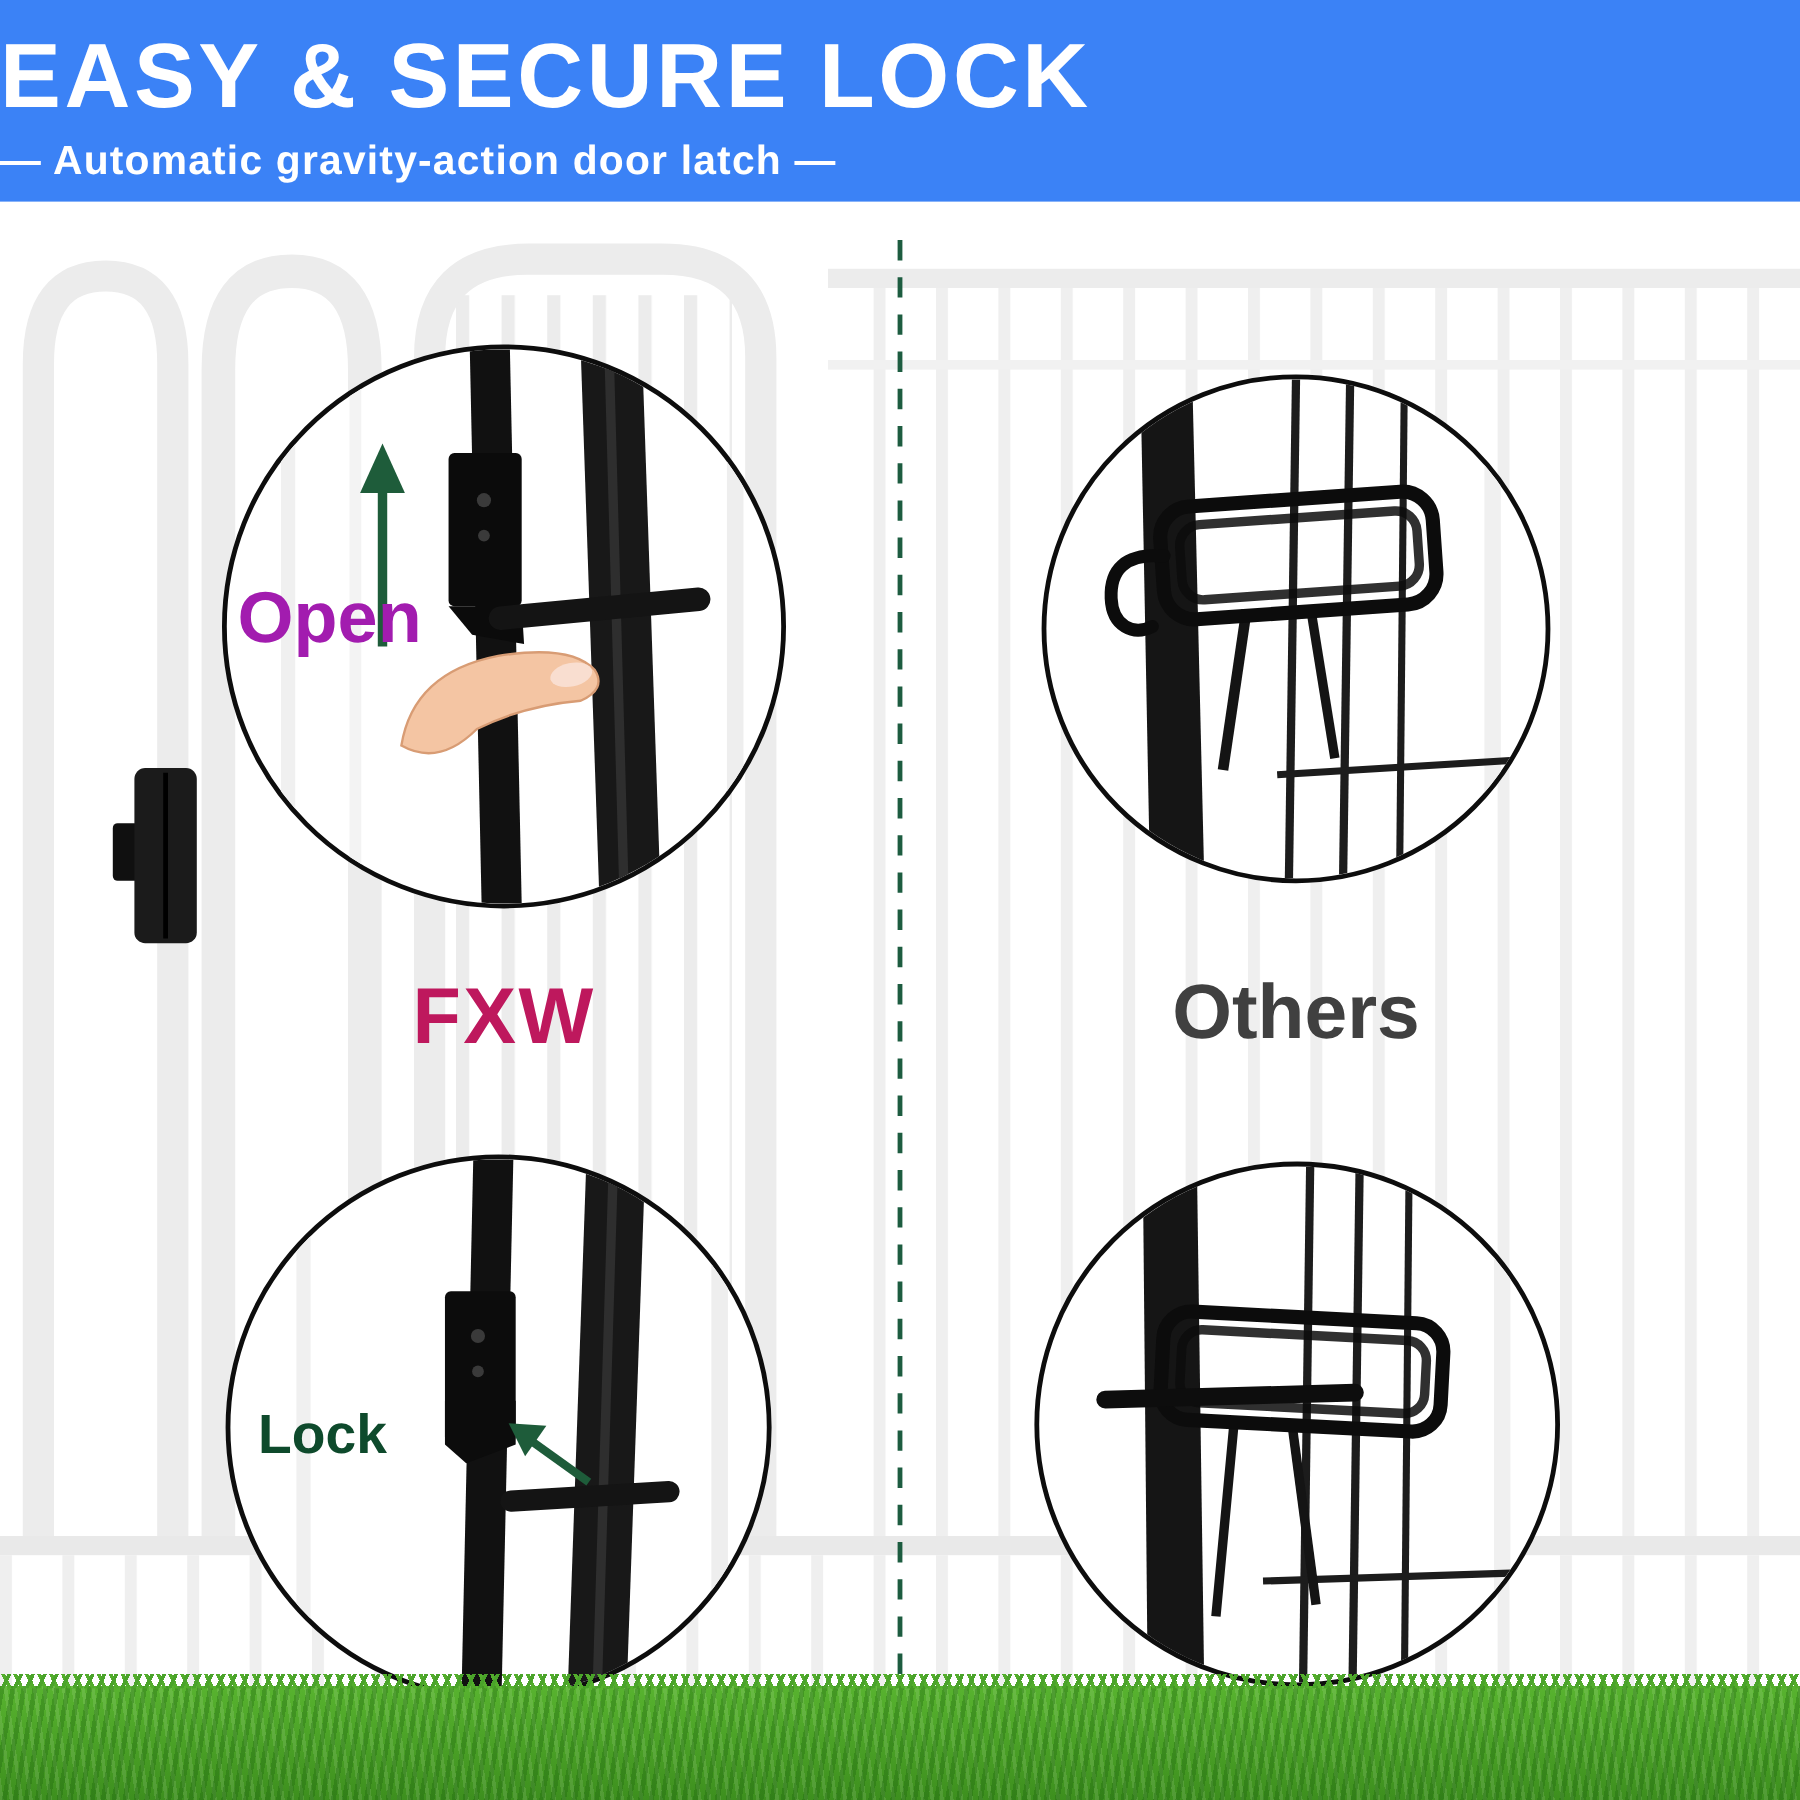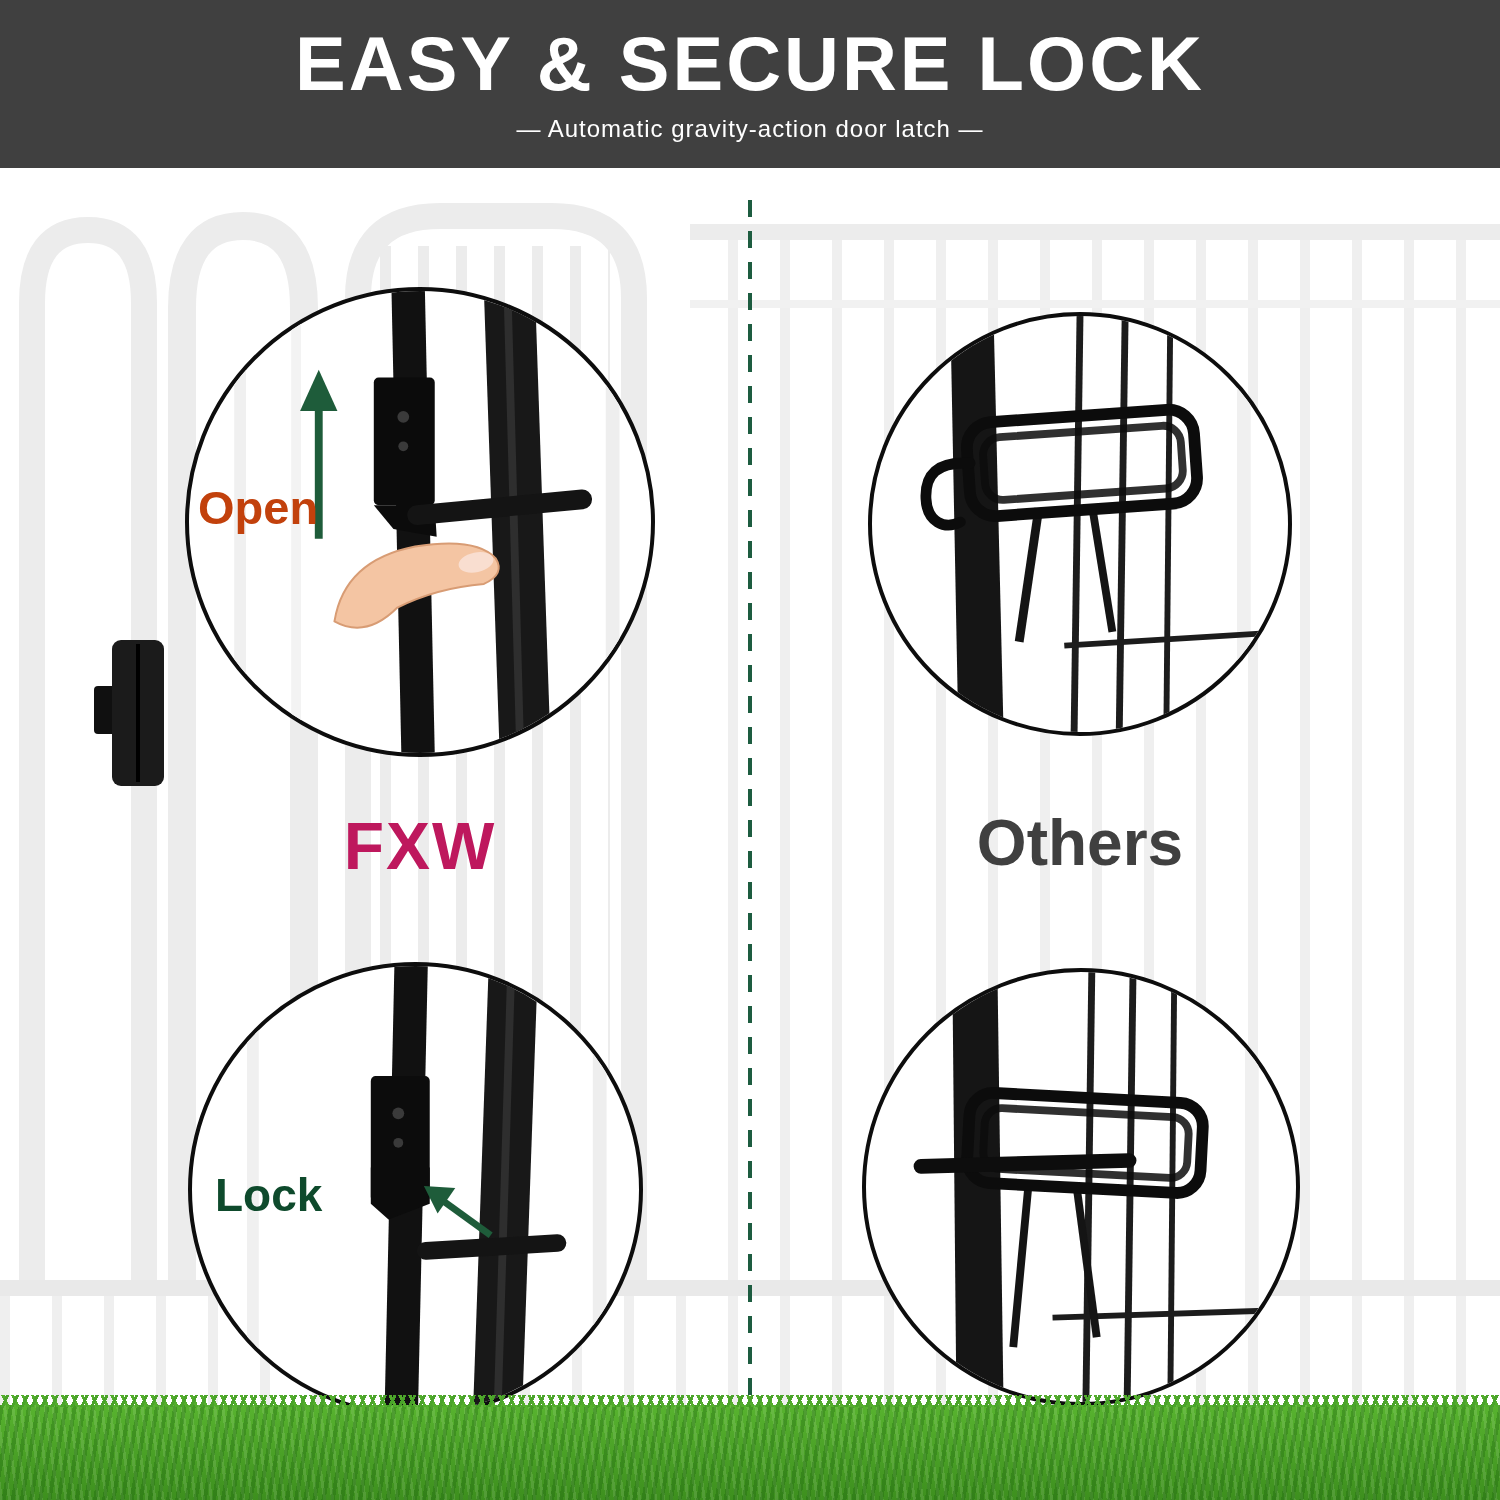--- a/index.html
+++ b/index.html
@@ -7,27 +7,27 @@
   body {
     position: relative;
     background: #ffffff;
     font-family: "Liberation Sans", sans-serif;
     overflow: hidden;
   }
 
   
   .header {
     position: absolute; top: 0; left: 0; width: 1500px; height: 168px;
-    background: #404040; color: #ffffff; text-align: center; z-index: 10;
+    background: #3b82f6; color: #ffffff; z-index: 10;
   }
   .header .title {
     padding-top: 20px; font-size: 76px; font-weight: 800; letter-spacing: 3px;
   }
   .header .subtitle {
-    margin-top: 8px; font-size: 24px; font-weight: 400; letter-spacing: 1px;
+    margin-top: 8px; font-size: 34px; font-weight: 700; letter-spacing: 1px;
   }
 
   
   .fence-bg { position: absolute; top: 168px; left: 0; z-index: 1; }
 
   
   .divider { position: absolute; top: 196px; left: 730px; z-index: 2; }
 
   
   .callout {
@@ -35,21 +35,21 @@
     background: #ffffff; overflow: hidden; z-index: 3;
   }
   .callout svg { display: block; }
   .callout-fxw-open   { left: 185px; top: 287px;  width: 470px; height: 470px; }
   .callout-fxw-lock   { left: 188px; top: 962px;  width: 455px; height: 455px; }
   .callout-others-top { left: 868px; top: 312px;  width: 424px; height: 424px; }
   .callout-others-bot { left: 862px; top: 968px;  width: 438px; height: 438px; }
 
   
   .lbl { position: absolute; z-index: 4; font-weight: 800; }
-  .lbl-open  { left: 198px; top: 480px;  font-size: 47px; color: #c2410c; }
+  .lbl-open  { left: 198px; top: 480px;  font-size: 60px; color: #a21caf; }
   .lbl-lock  { left: 215px; top: 1168px; font-size: 46px; color: #0e4a2c; text-align: center; }
   .lbl-fxw   { left: 310px; top: 808px;  width: 220px; text-align: center;
                font-size: 66px; font-weight: 900; color: #be185d; letter-spacing: 2px; }
   .lbl-others{ left: 945px; top: 806px;  width: 270px; text-align: center;
                font-size: 64px; font-weight: 800; color: #404040; }
 
   
   .grass {
     position: absolute; left: 0; bottom: 0; width: 1500px; height: 95px; z-index: 6;
     background:

